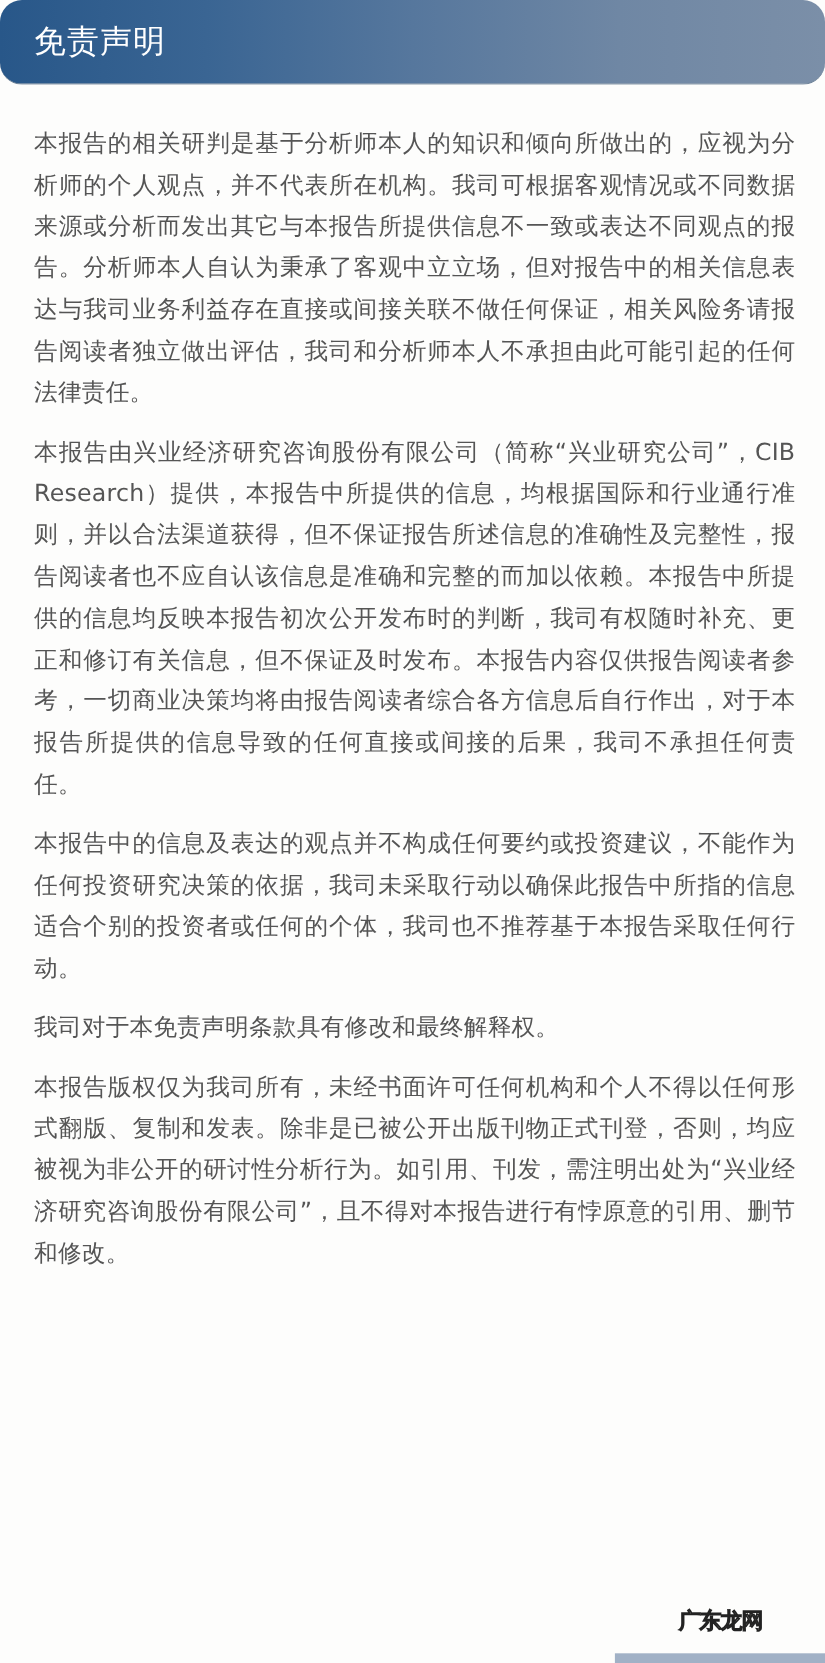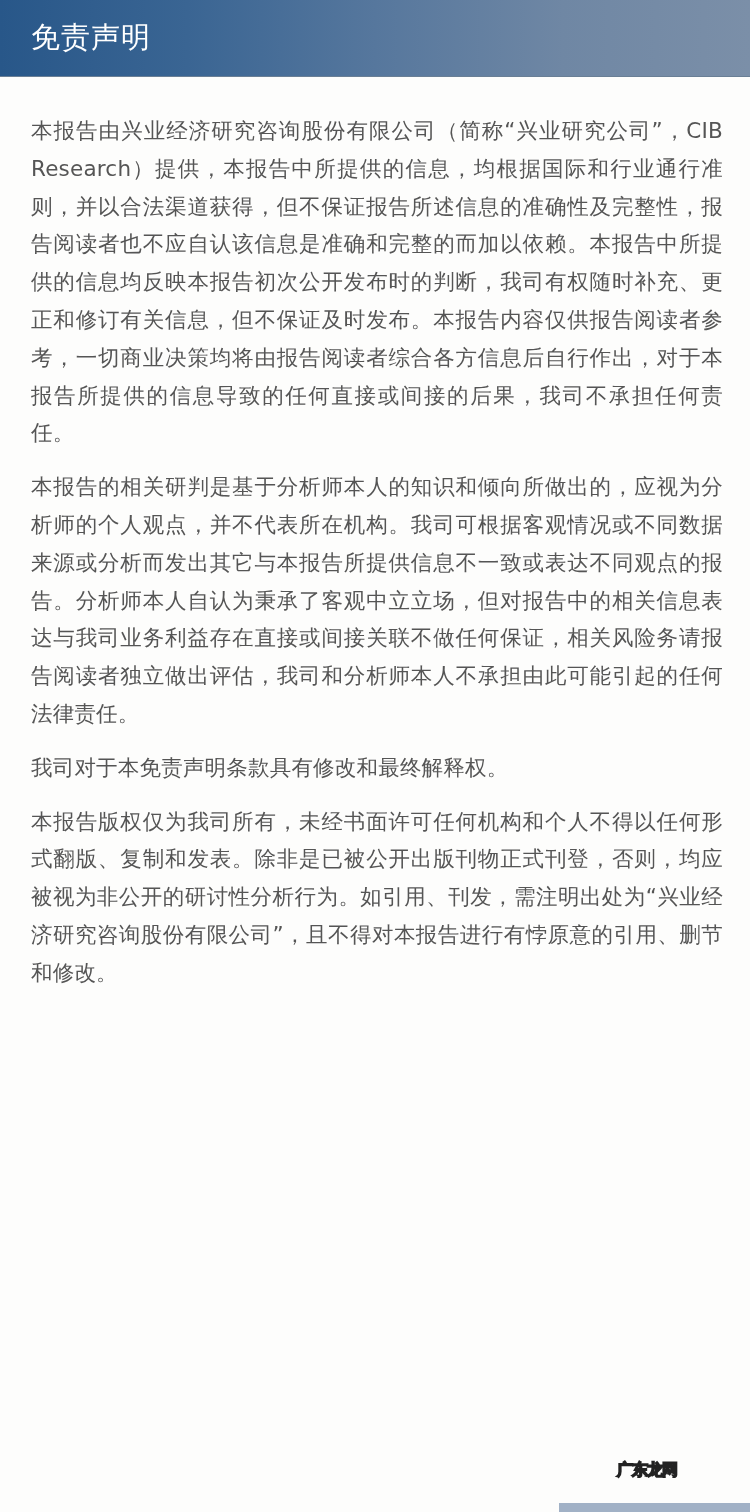--- a/index.html
+++ b/index.html
@@ -11,20 +11,21 @@
     overflow: hidden;
     font-family: "DejaVu Sans", "Liberation Sans", sans-serif;
   }
   .header {
     position: absolute;
     left: 0; top: 0;
     width: 750px;
     height: 76px;
     background: linear-gradient(90deg, #285789 0%, #3a6593 25%, #56779d 50%, #6f87a4 75%, #7b8fa8 100%);
     border-bottom: 1px solid #6a7f95;
+    border-radius: 20px;
   }
   .header-title {
     position: absolute;
     left: 31px;
     top: 17px;
     font-size: 29px;
     line-height: 40px;
     color: #ffffff;
     letter-spacing: 1px;
   }
@@ -39,22 +40,22 @@
     font-size: 21.5px;
     line-height: 37.8px;
     color: #555555;
     text-align: justify;
     letter-spacing: 0.2px;
   }
   .watermark {
     position: absolute;
     left: 617px;
     top: 1460px;
-    font-size: 16px;
-    font-weight: bold;
+    font-size: 20px;
+    font-weight: normal;
     color: #ffffff;
     -webkit-text-stroke: 1.5px #222222;
     letter-spacing: -1px;
   }
   .bottom-bar {
     position: absolute;
     left: 559px;
     top: 1503px;
     width: 191px;
     height: 9px;
@@ -62,20 +63,21 @@
   }
 </style>
 </head>
 <body>
 
 <div class="header">
   <div class="header-title">免责声明</div>
 </div>
 
 <div class="content">
+  <p class="para">本报告的相关研判是基于分析师本人的知识和倾向所做出的，应视为分析师的个人观点，并不代表所在机构。我司可根据客观情况或不同数据来源或分析而发出其它与本报告所提供信息不一致或表达不同观点的报告。分析师本人自认为秉承了客观中立立场，但对报告中的相关信息表达与我司业务利益存在直接或间接关联不做任何保证，相关风险务请报告阅读者独立做出评估，我司和分析师本人不承担由此可能引起的任何法律责任。</p>
   <p class="para">本报告由兴业经济研究咨询股份有限公司（简称“兴业研究公司”，CIB Research）提供，本报告中所提供的信息，均根据国际和行业通行准则，并以合法渠道获得，但不保证报告所述信息的准确性及完整性，报告阅读者也不应自认该信息是准确和完整的而加以依赖。本报告中所提供的信息均反映本报告初次公开发布时的判断，我司有权随时补充、更正和修订有关信息，但不保证及时发布。本报告内容仅供报告阅读者参考，一切商业决策均将由报告阅读者综合各方信息后自行作出，对于本报告所提供的信息导致的任何直接或间接的后果，我司不承担任何责任。</p>
-  <p class="para">本报告的相关研判是基于分析师本人的知识和倾向所做出的，应视为分析师的个人观点，并不代表所在机构。我司可根据客观情况或不同数据来源或分析而发出其它与本报告所提供信息不一致或表达不同观点的报告。分析师本人自认为秉承了客观中立立场，但对报告中的相关信息表达与我司业务利益存在直接或间接关联不做任何保证，相关风险务请报告阅读者独立做出评估，我司和分析师本人不承担由此可能引起的任何法律责任。</p>
+  <p class="para">本报告中的信息及表达的观点并不构成任何要约或投资建议，不能作为任何投资研究决策的依据，我司未采取行动以确保此报告中所指的信息适合个别的投资者或任何的个体，我司也不推荐基于本报告采取任何行动。</p>
   <p class="para">我司对于本免责声明条款具有修改和最终解释权。</p>
   <p class="para">本报告版权仅为我司所有，未经书面许可任何机构和个人不得以任何形式翻版、复制和发表。除非是已被公开出版刊物正式刊登，否则，均应被视为非公开的研讨性分析行为。如引用、刊发，需注明出处为“兴业经济研究咨询股份有限公司”，且不得对本报告进行有悖原意的引用、删节和修改。</p>
 </div>
 
 <div class="watermark">广东龙网</div>
 <div class="bottom-bar"></div>
 
 </body></html>

